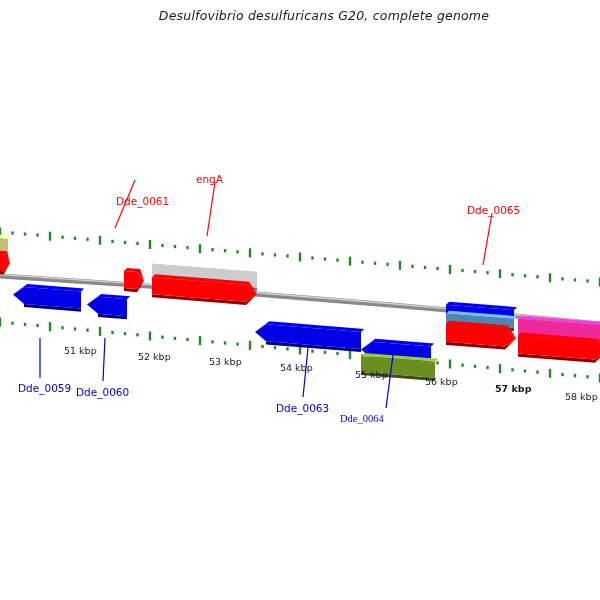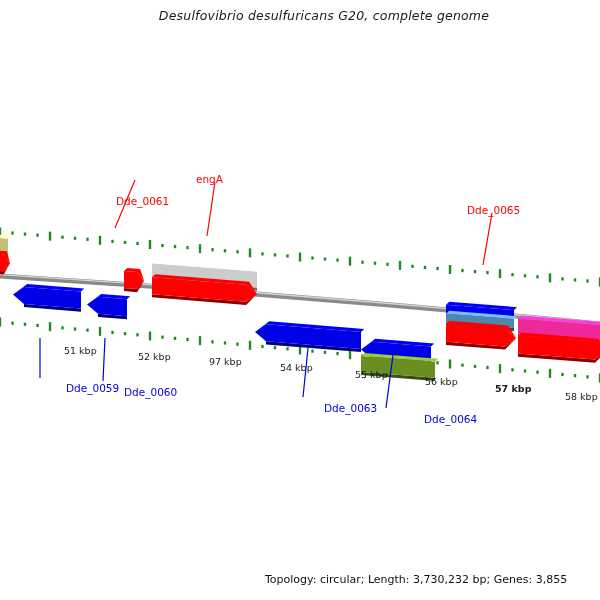--- a/index.html
+++ b/index.html
@@ -74,21 +74,20 @@
     position: absolute;
     font-size: 10.5px;
     white-space: nowrap;
     line-height: 1;
   }
   .lbl-top {
     color: #ff0000;
   }
   .lbl-bottom {
     color: #0000dd;
-    margin-left: 48px;
   }
   .lbl-tick {
     color: #1a1a1a;
     font-size: 9.5px;
   }
 </style>
 </head>
 <body>
 
 <div id="stage">
@@ -292,27 +291,26 @@
     </svg>
   </div>
 
   <div id="text-layer">
       <div class="lbl lbl-top" style="left: 116px; top: 172px; margin-top: 24px;">Dde_0061</div>
       <div class="lbl lbl-top" style="left: 196px; top: 174px; text-align: right;">engA</div>
       <div class="lbl lbl-top" style="left: 467px; top: 205px;">Dde_0065</div>
       <div class="lbl lbl-bottom" style="left: 18px; top: 383px;">Dde_0059</div>
       <div class="lbl lbl-bottom" style="left: 76px; top: 387px;">Dde_0060</div>
       <div class="lbl lbl-bottom" style="left: 276px; top: 403px;">Dde_0063</div>
-      <div class="lbl lbl-bottom" style="left: 376px; top: 414px;">Dde_0064</div>
+      <div class="lbl lbl-bottom" style="left: 340px; top: 414px; font-family: Liberation Serif, serif;">Dde_0064</div>
       <div class="lbl lbl-tick" style="left: 64px; top: 346px;">51 kbp</div>
       <div class="lbl lbl-tick" style="left: 138px; top: 352px;">52 kbp</div>
-      <div class="lbl lbl-tick" style="left: 209px; top: 357px;">97 kbp</div>
+      <div class="lbl lbl-tick" style="left: 209px; top: 357px;">53 kbp</div>
       <div class="lbl lbl-tick" style="left: 280px; top: 363px;">54 kbp</div>
       <div class="lbl lbl-tick" style="left: 355px; top: 370px;">55 kbp</div>
       <div class="lbl lbl-tick" style="left: 425px; top: 377px;">56 kbp</div>
       <div class="lbl lbl-tick" style="left: 495px; top: 384px; font-weight: bold;">57 kbp</div>
       <div class="lbl lbl-tick" style="left: 565px; top: 392px;">58 kbp</div>
     </div>
 
 
-  <div class="footer-topology">Topology: circular; Length: 3,730,232 bp; Genes: 3,855</div>
 
 </div>
 
 </body></html>

